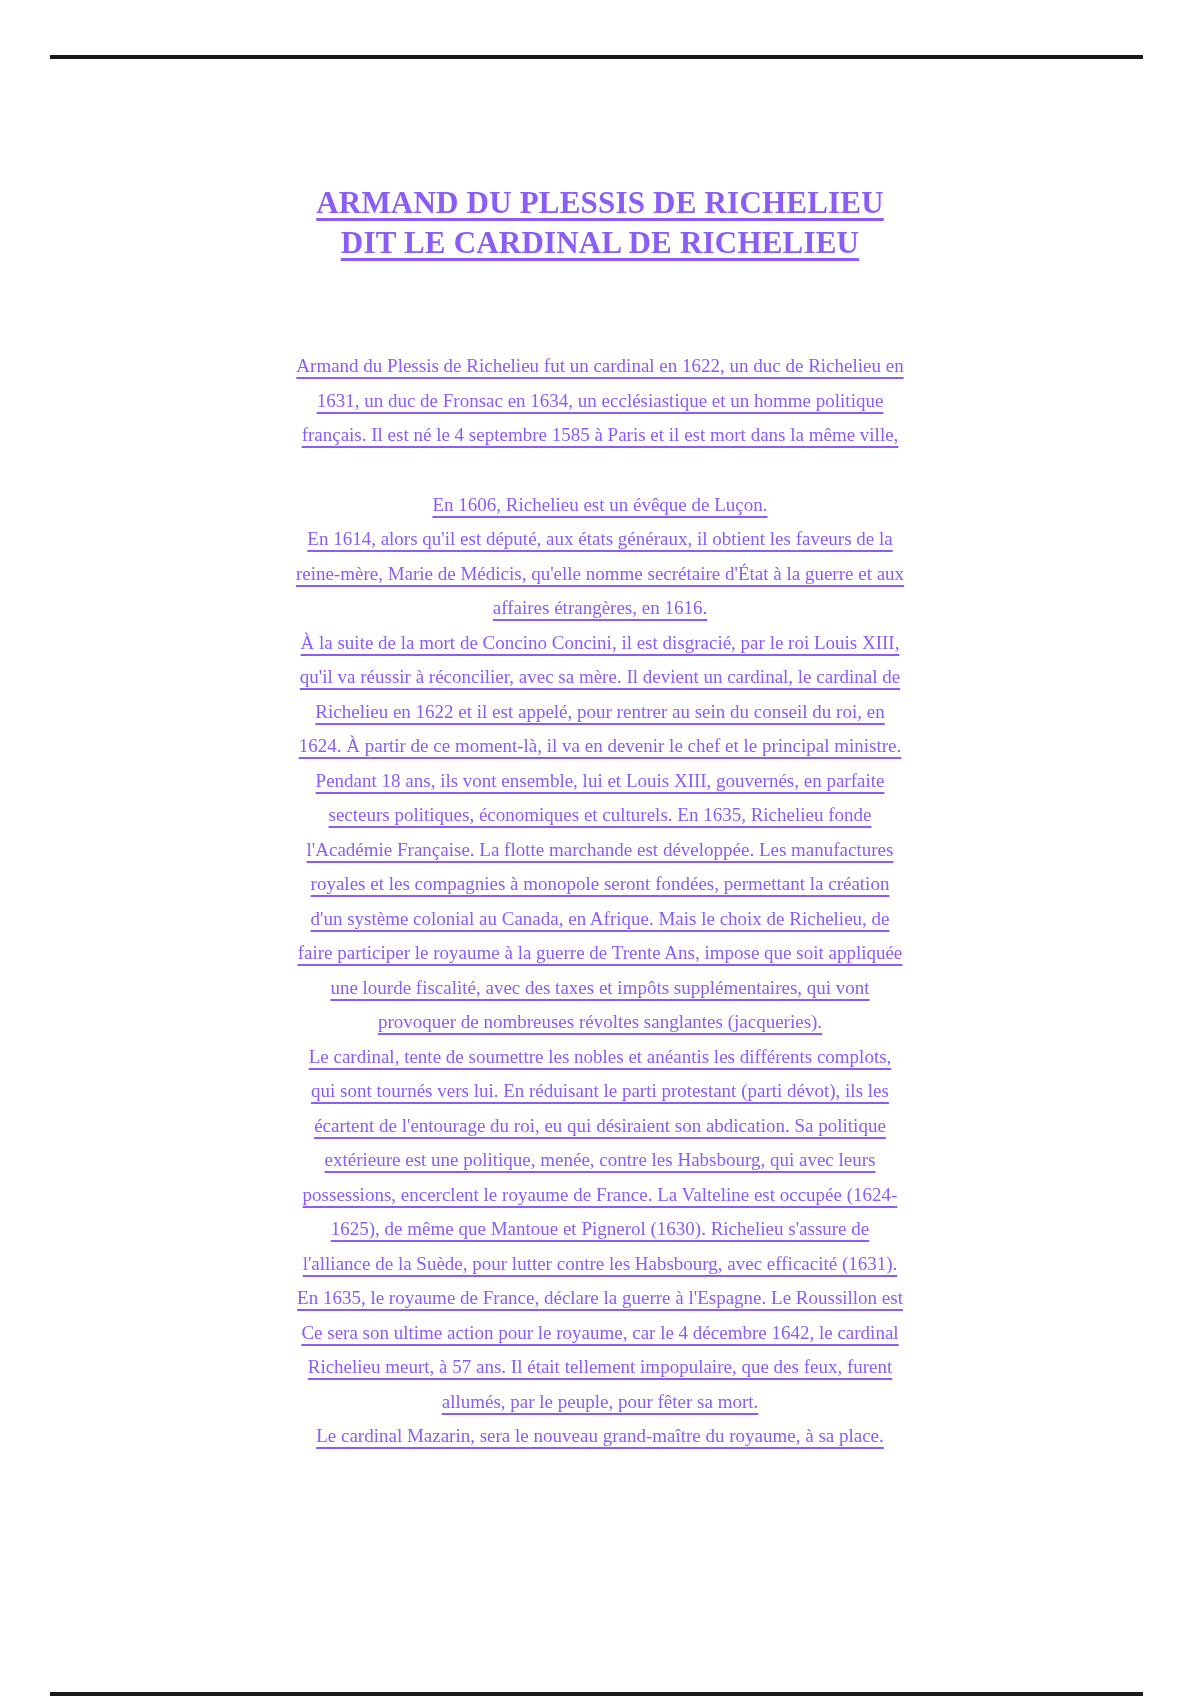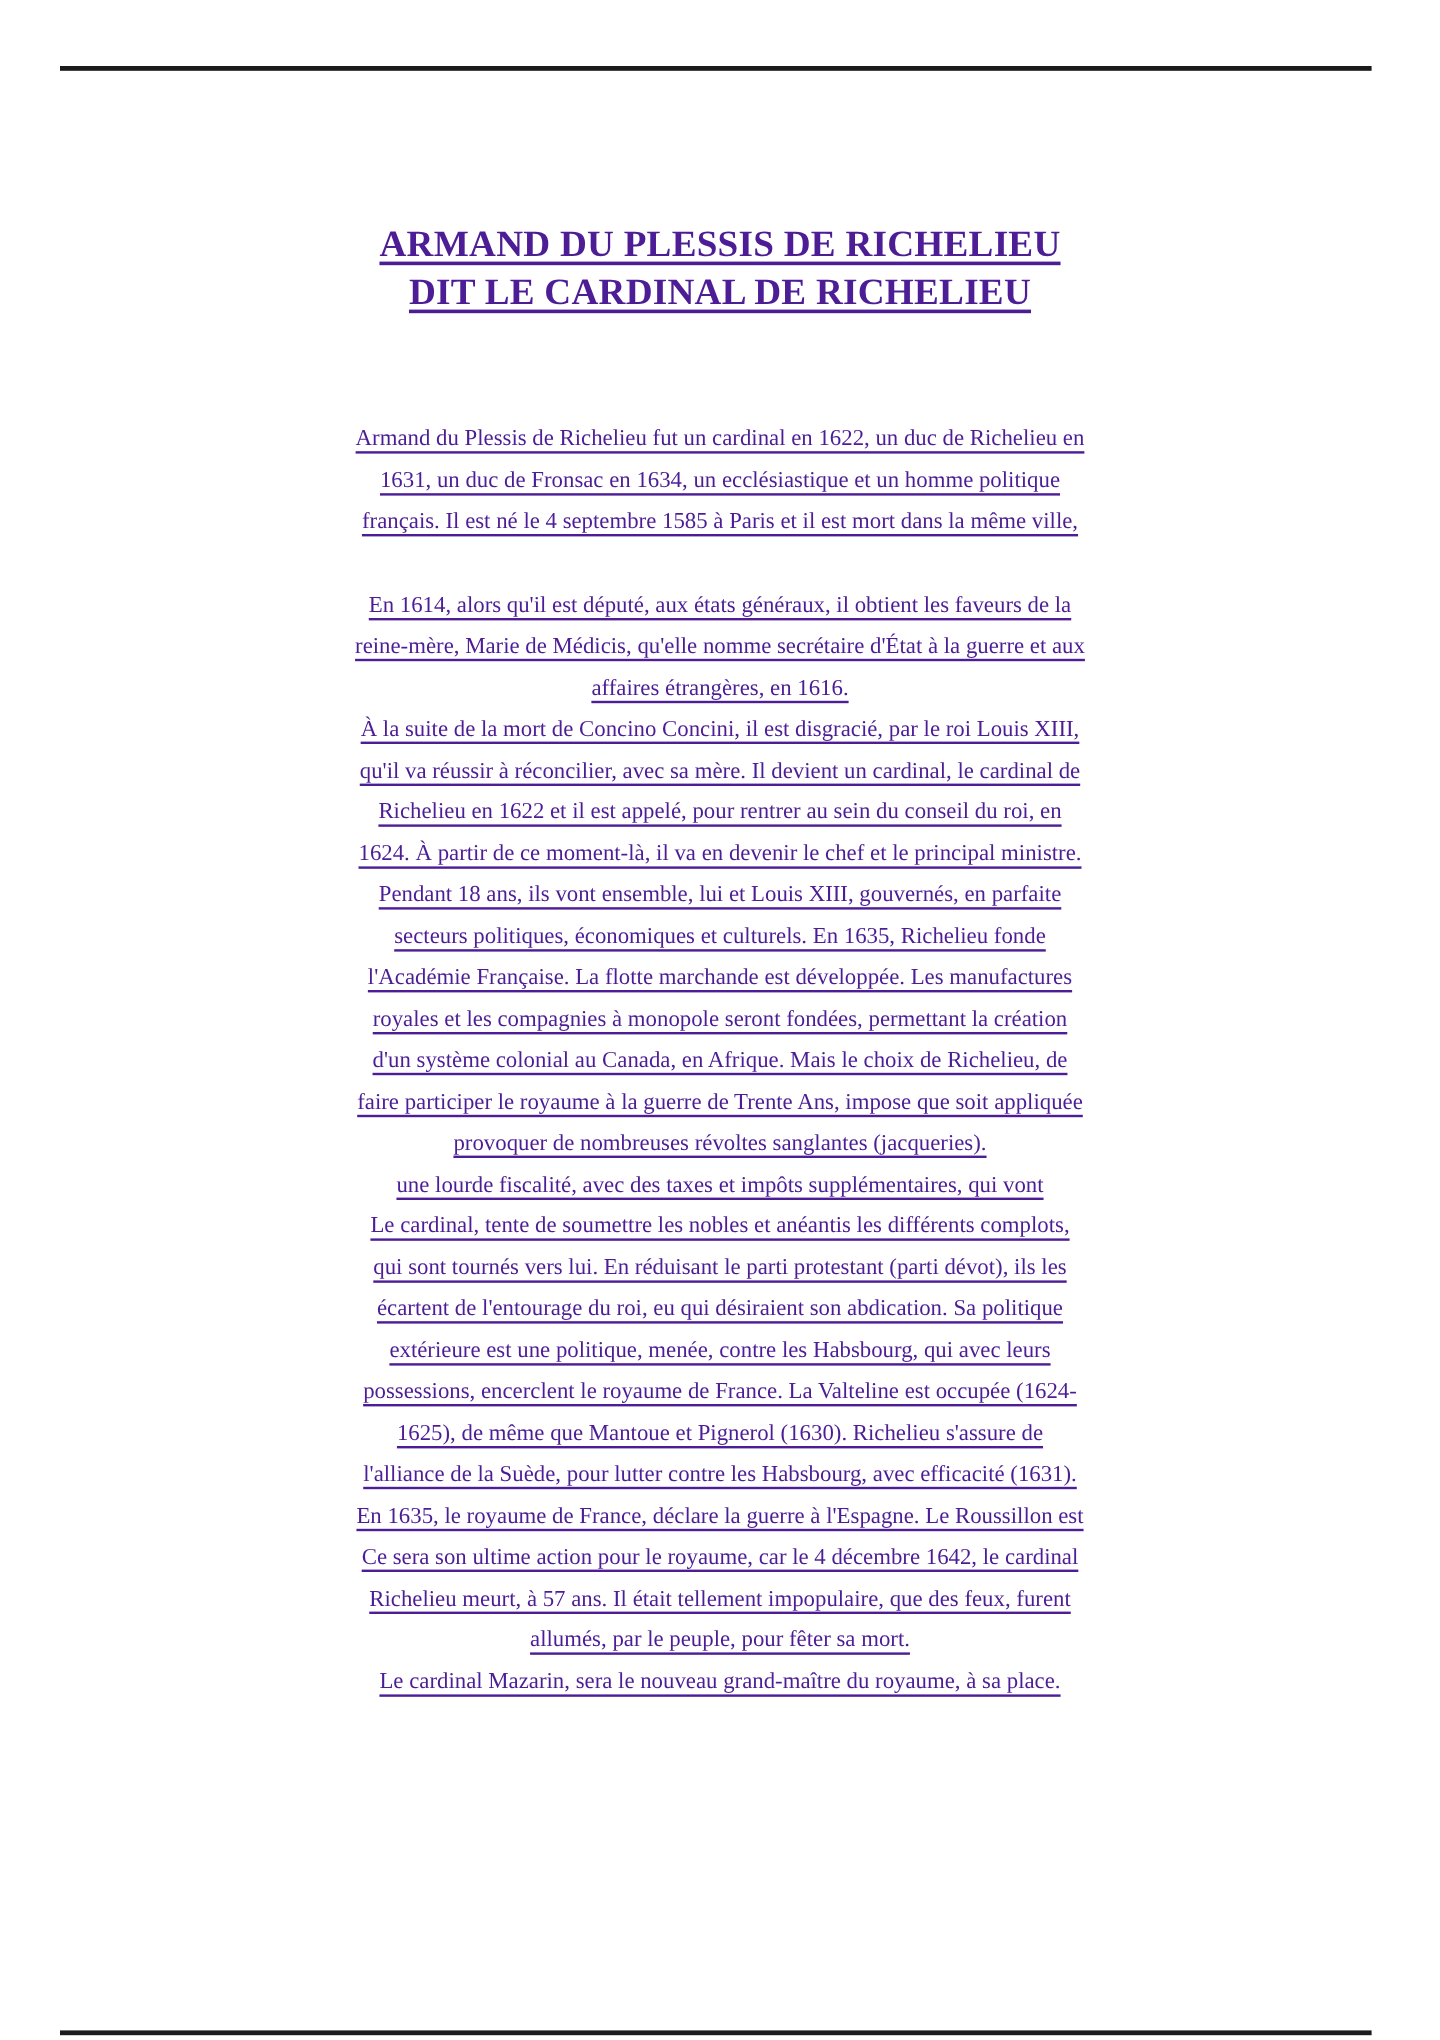--- a/index.html
+++ b/index.html
@@ -3,21 +3,21 @@
 <meta charset="utf-8">
 <style>
   html, body { margin: 0; padding: 0; background: #ffffff; }
   .page {
     position: relative;
     width: 1200px;
     height: 1700px;
     background: #ffffff;
     overflow: hidden;
     font-family: "Liberation Serif", serif;
-    color: #4c1d95;
+    color: #8b5cf6;
   }
   .rule {
     position: absolute;
     left: 50px;
     width: 1093px;
     height: 4px;
     background: #1b1b1b;
   }
   .rule-top { top: 55px; }
   .rule-bottom { top: 1692px; }
@@ -66,35 +66,36 @@
       <span class="title-line">DIT LE CARDINAL DE RICHELIEU</span>
     </h1>
 
     <div id="paragraphs">
         <div class="paragraph paragraph-first">
           <div class="line">Armand du Plessis de Richelieu fut un cardinal en 1622, un duc de Richelieu en</div>
           <div class="line">1631, un duc de Fronsac en 1634, un ecclésiastique et un homme politique</div>
           <div class="line">français. Il est né le 4 septembre 1585 à Paris et il est mort dans la même ville,</div>
         </div>
         <div class="paragraph">
+          <div class="line">En 1606, Richelieu est un évêque de Luçon.</div>
           <div class="line">En 1614, alors qu'il est député, aux états généraux, il obtient les faveurs de la</div>
           <div class="line">reine-mère, Marie de Médicis, qu'elle nomme secrétaire d'État à la guerre et aux</div>
           <div class="line">affaires étrangères, en 1616.</div>
           <div class="line">À la suite de la mort de Concino Concini, il est disgracié, par le roi Louis XIII,</div>
           <div class="line">qu'il va réussir à réconcilier, avec sa mère. Il devient un cardinal, le cardinal de</div>
           <div class="line">Richelieu en 1622 et il est appelé, pour rentrer au sein du conseil du roi, en</div>
           <div class="line">1624. À partir de ce moment-là, il va en devenir le chef et le principal ministre.</div>
           <div class="line">Pendant 18 ans, ils vont ensemble, lui et Louis XIII, gouvernés, en parfaite</div>
           <div class="line">secteurs politiques, économiques et culturels. En 1635, Richelieu fonde</div>
           <div class="line">l'Académie Française. La flotte marchande est développée. Les manufactures</div>
           <div class="line">royales et les compagnies à monopole seront fondées, permettant la création</div>
           <div class="line">d'un système colonial au Canada, en Afrique. Mais le choix de Richelieu, de</div>
           <div class="line">faire participer le royaume à la guerre de Trente Ans, impose que soit appliquée</div>
+          <div class="line">une lourde fiscalité, avec des taxes et impôts supplémentaires, qui vont</div>
           <div class="line">provoquer de nombreuses révoltes sanglantes (jacqueries).</div>
-          <div class="line">une lourde fiscalité, avec des taxes et impôts supplémentaires, qui vont</div>
           <div class="line">Le cardinal, tente de soumettre les nobles et anéantis les différents complots,</div>
           <div class="line">qui sont tournés vers lui. En réduisant le parti protestant (parti dévot), ils les</div>
           <div class="line">écartent de l'entourage du roi, eu qui désiraient son abdication. Sa politique</div>
           <div class="line">extérieure est une politique, menée, contre les Habsbourg, qui avec leurs</div>
           <div class="line">possessions, encerclent le royaume de France. La Valteline est occupée (1624-</div>
           <div class="line">1625), de même que Mantoue et Pignerol (1630). Richelieu s'assure de</div>
           <div class="line">l'alliance de la Suède, pour lutter contre les Habsbourg, avec efficacité (1631).</div>
           <div class="line">En 1635, le royaume de France, déclare la guerre à l'Espagne. Le Roussillon est</div>
           <div class="line">Ce sera son ultime action pour le royaume, car le 4 décembre 1642, le cardinal</div>
           <div class="line">Richelieu meurt, à 57 ans. Il était tellement impopulaire, que des feux, furent</div>

